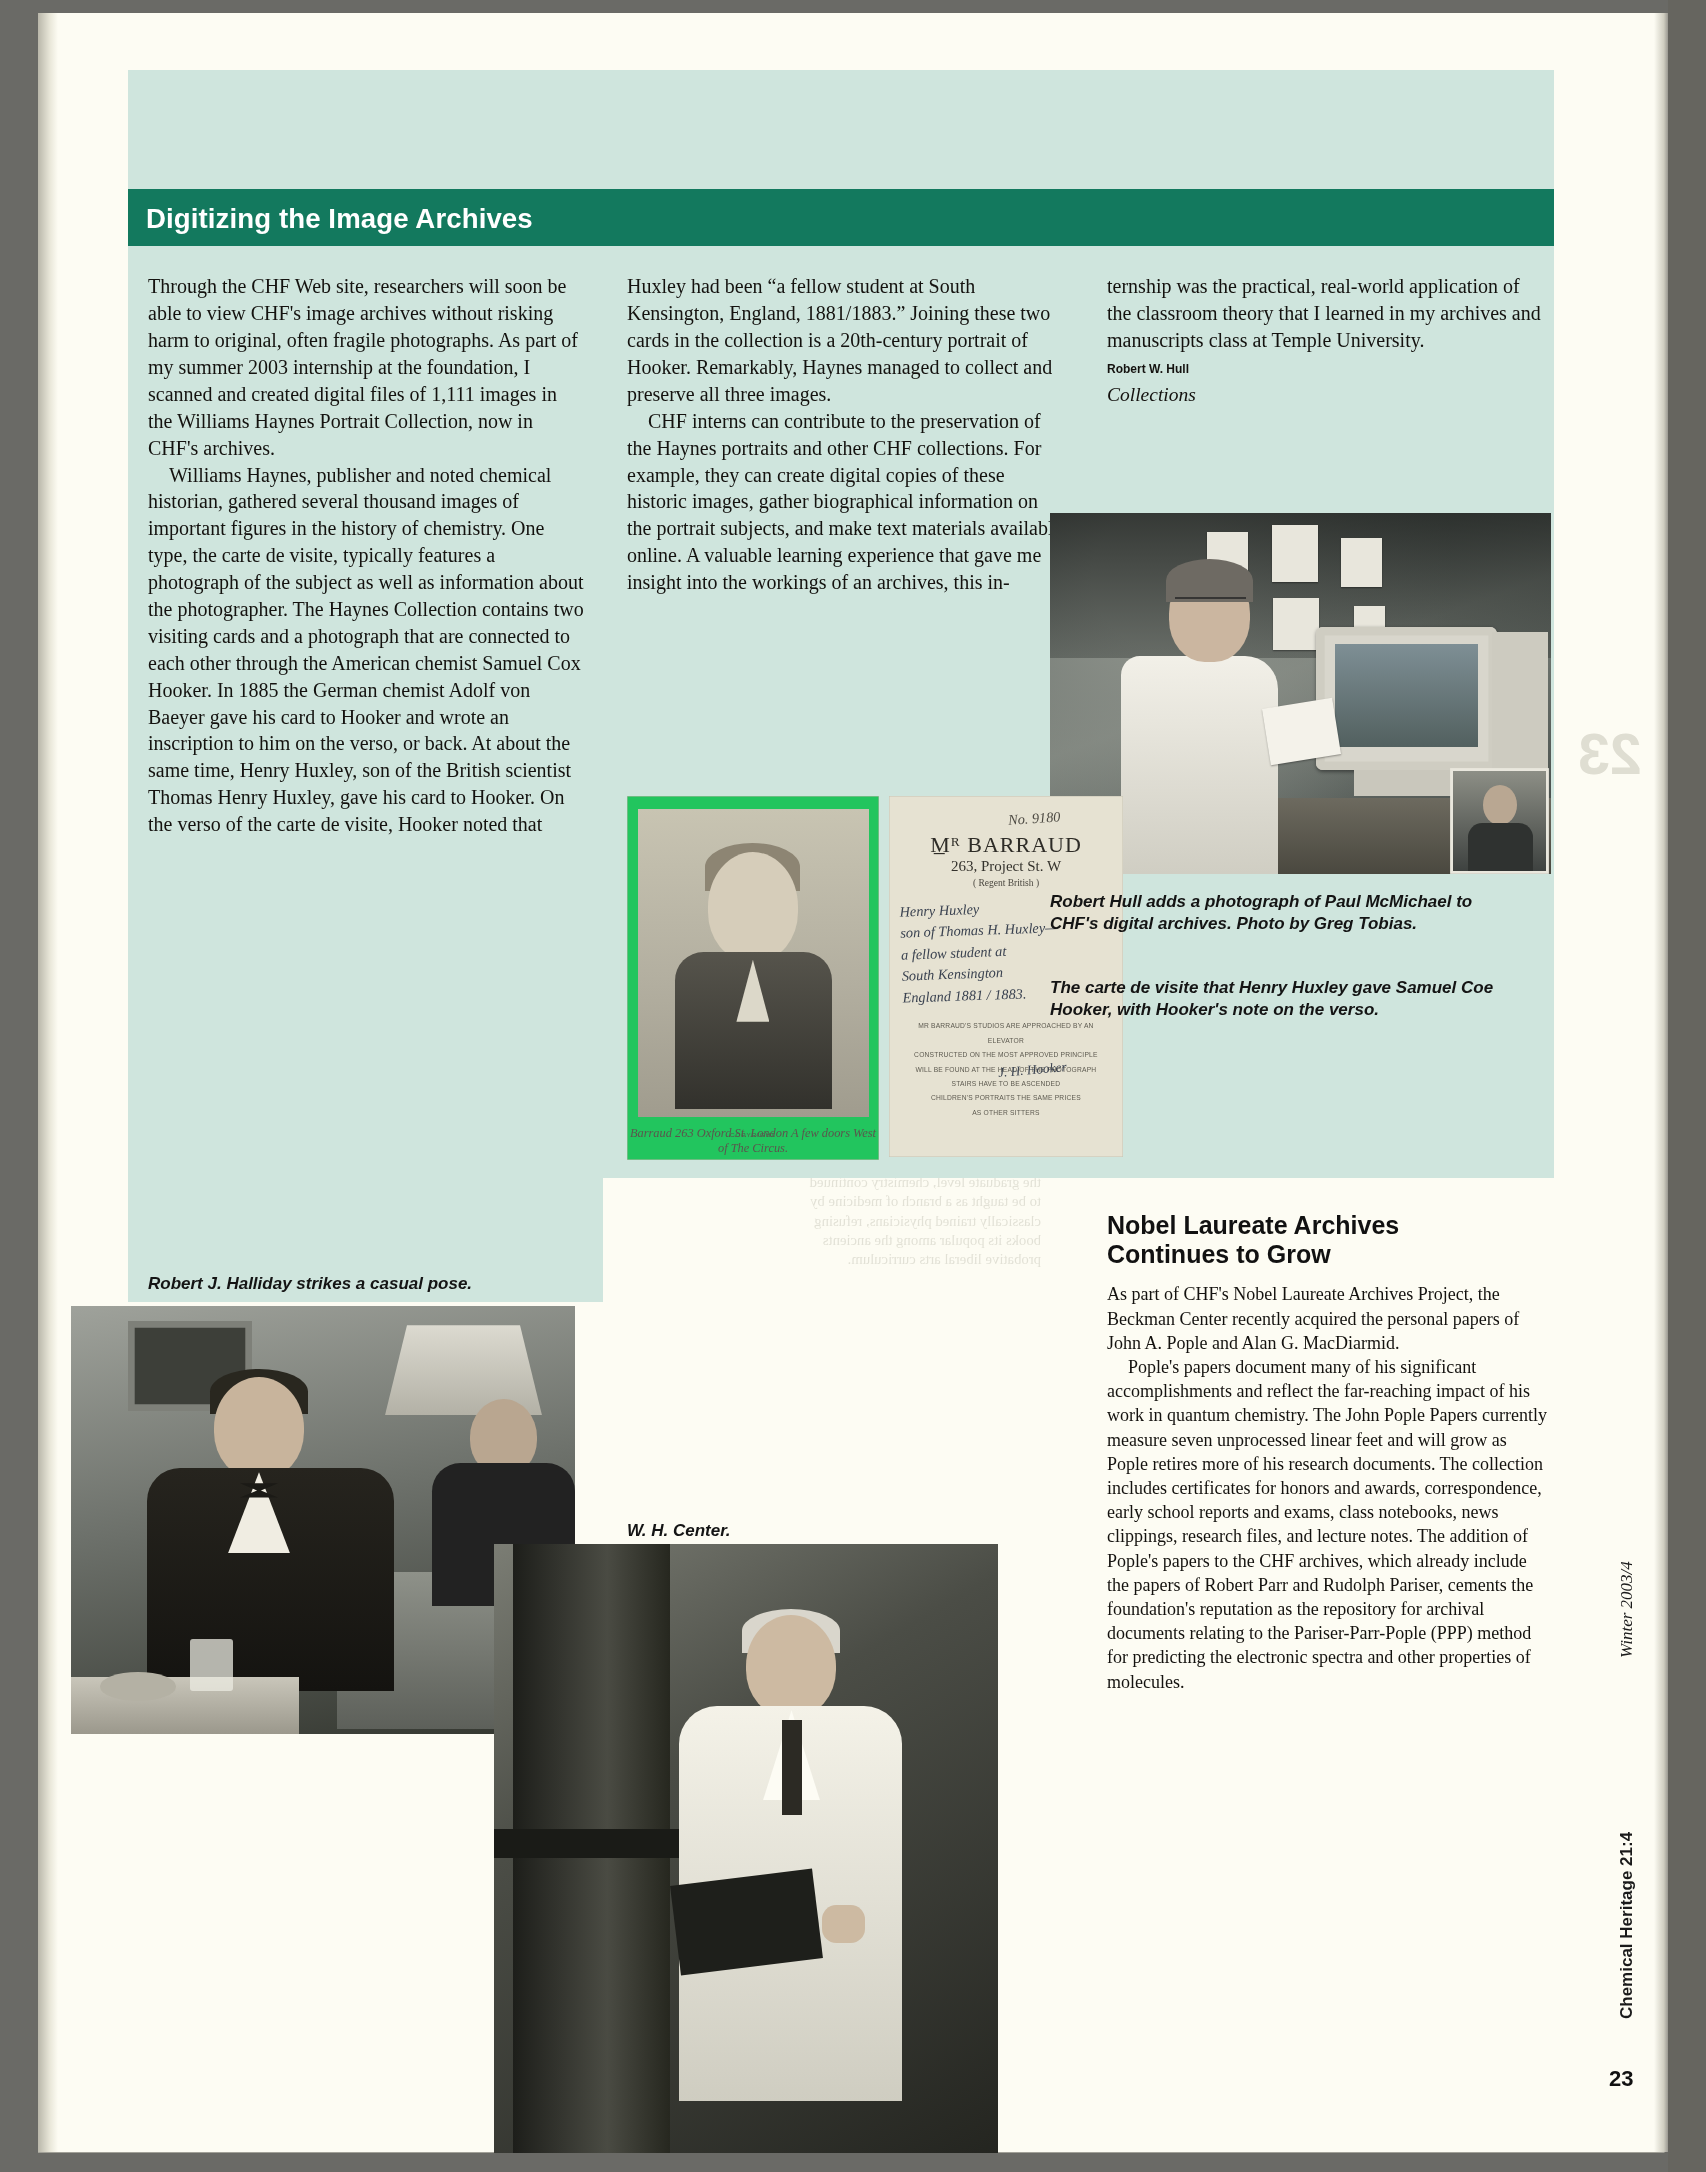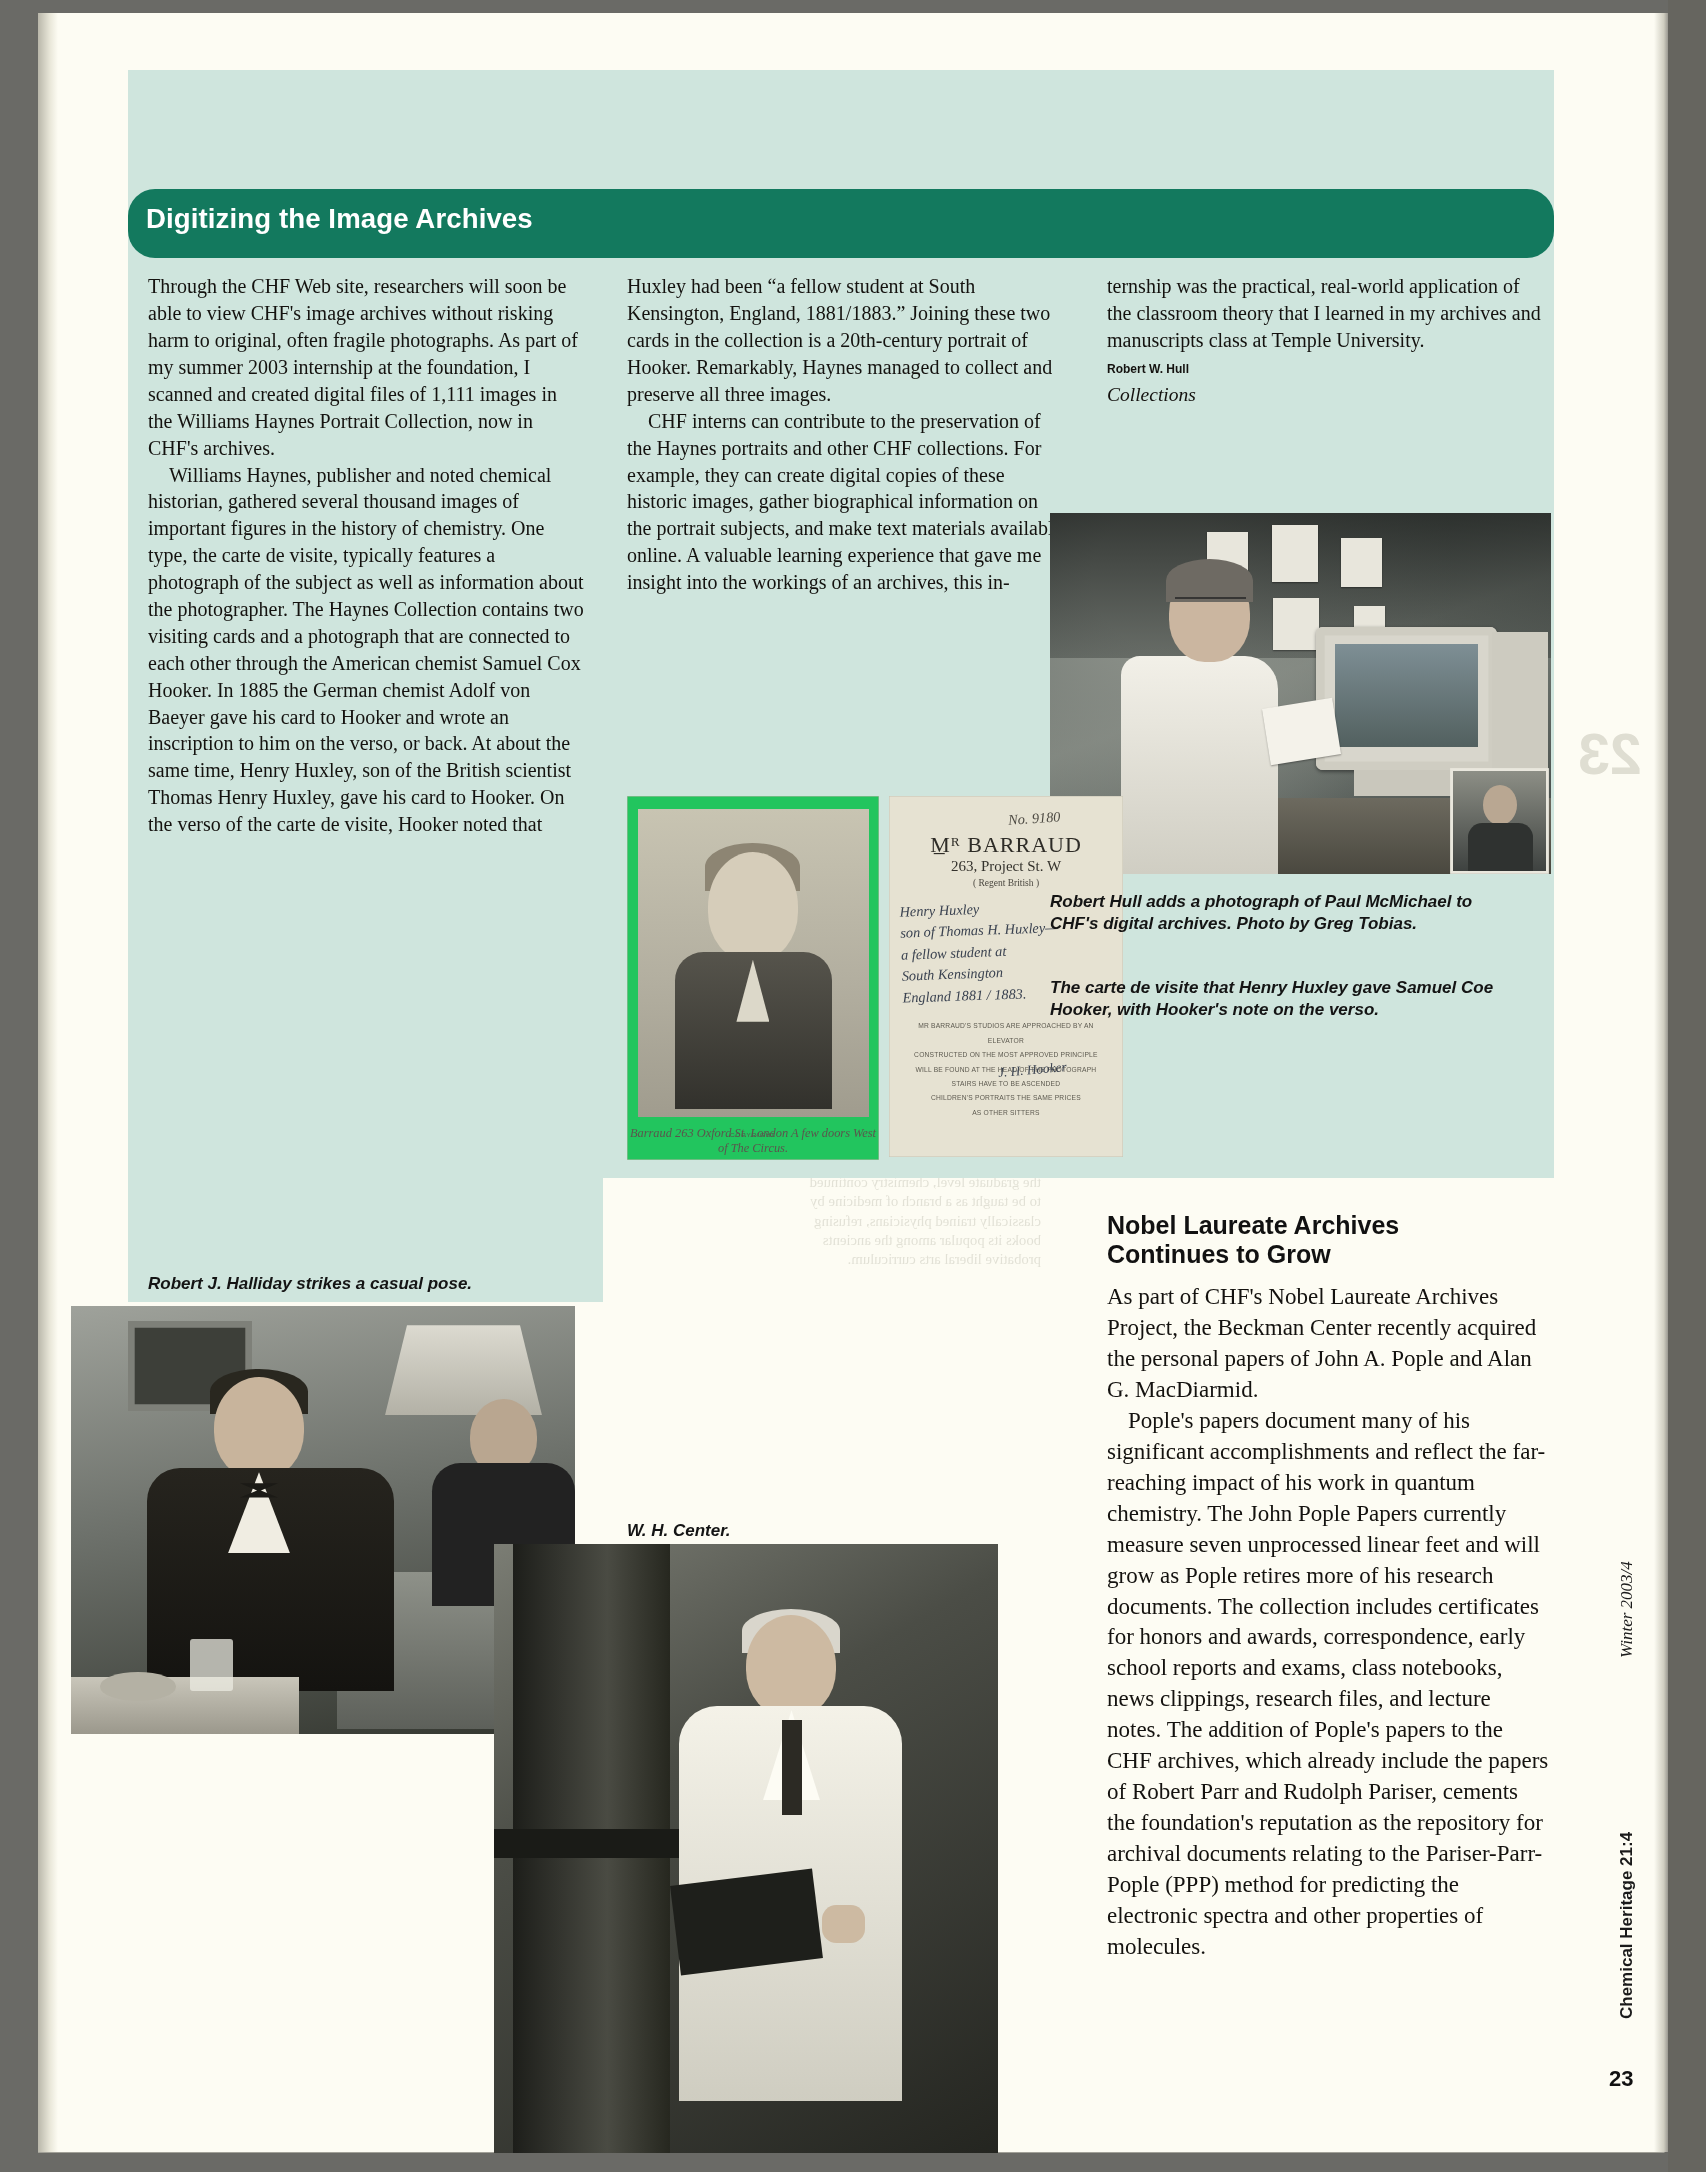--- a/index.html
+++ b/index.html
@@ -127,23 +127,22 @@
     left:90px; top:1165px; width:475px; height:124px;
     background:#cfe5dd;
   }
 
   
   .header-bar {
     position: absolute;
     left: 90px;
     top: 176px;
     width: 1426px;
-    height: 69px;
+    height: 57px;
     background: #13795e;
-    border-radius: 27px;
   }
   .header-bar .title {
     position: absolute;
     left: 18px;
     top: 13.8px;
     color: #ffffff;
     font-family: "Liberation Sans", sans-serif;
     font-weight: bold;
     font-size: 27.6px;
     letter-spacing: 0.1px;
@@ -186,21 +185,21 @@
     font-weight: bold;
     font-size: 25px;
     line-height: 1.14;
     color: #111;
   }
   .col3b {
     position: absolute;
     left: 1069px;
     top: 1269px;
     width: 442px;
-    font-size: 23px;
+    font-size: 18px;
     line-height: 1.345;
     color: #14120f;
   }
 
   
   .cap {
     position: absolute;
     font-family: "Liberation Sans", sans-serif;
     font-weight: bold;
     font-style: italic;

